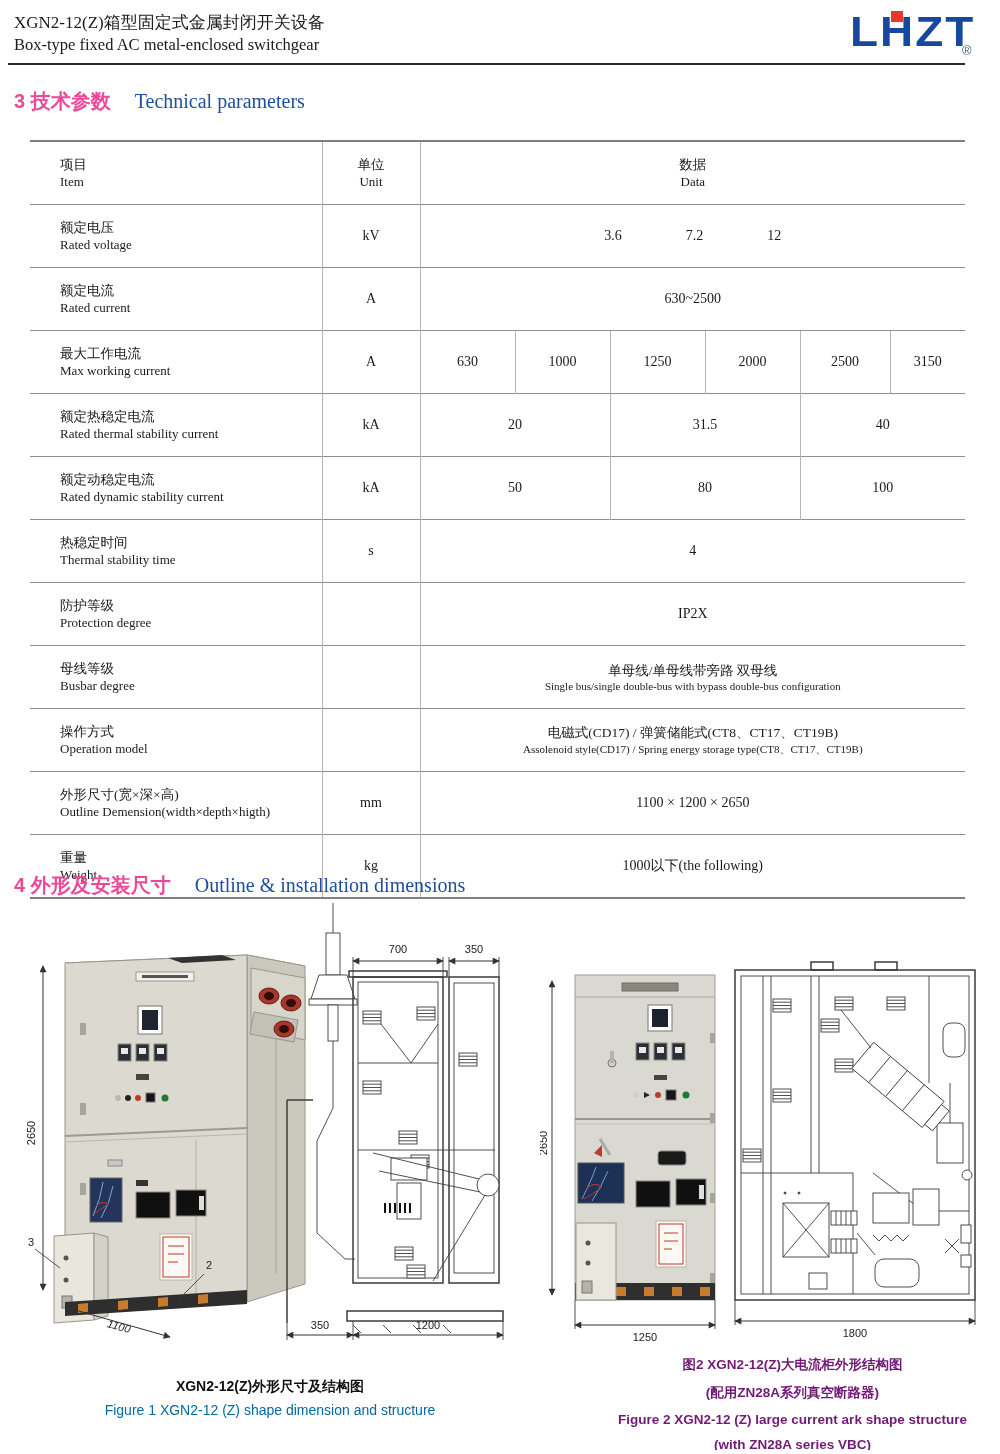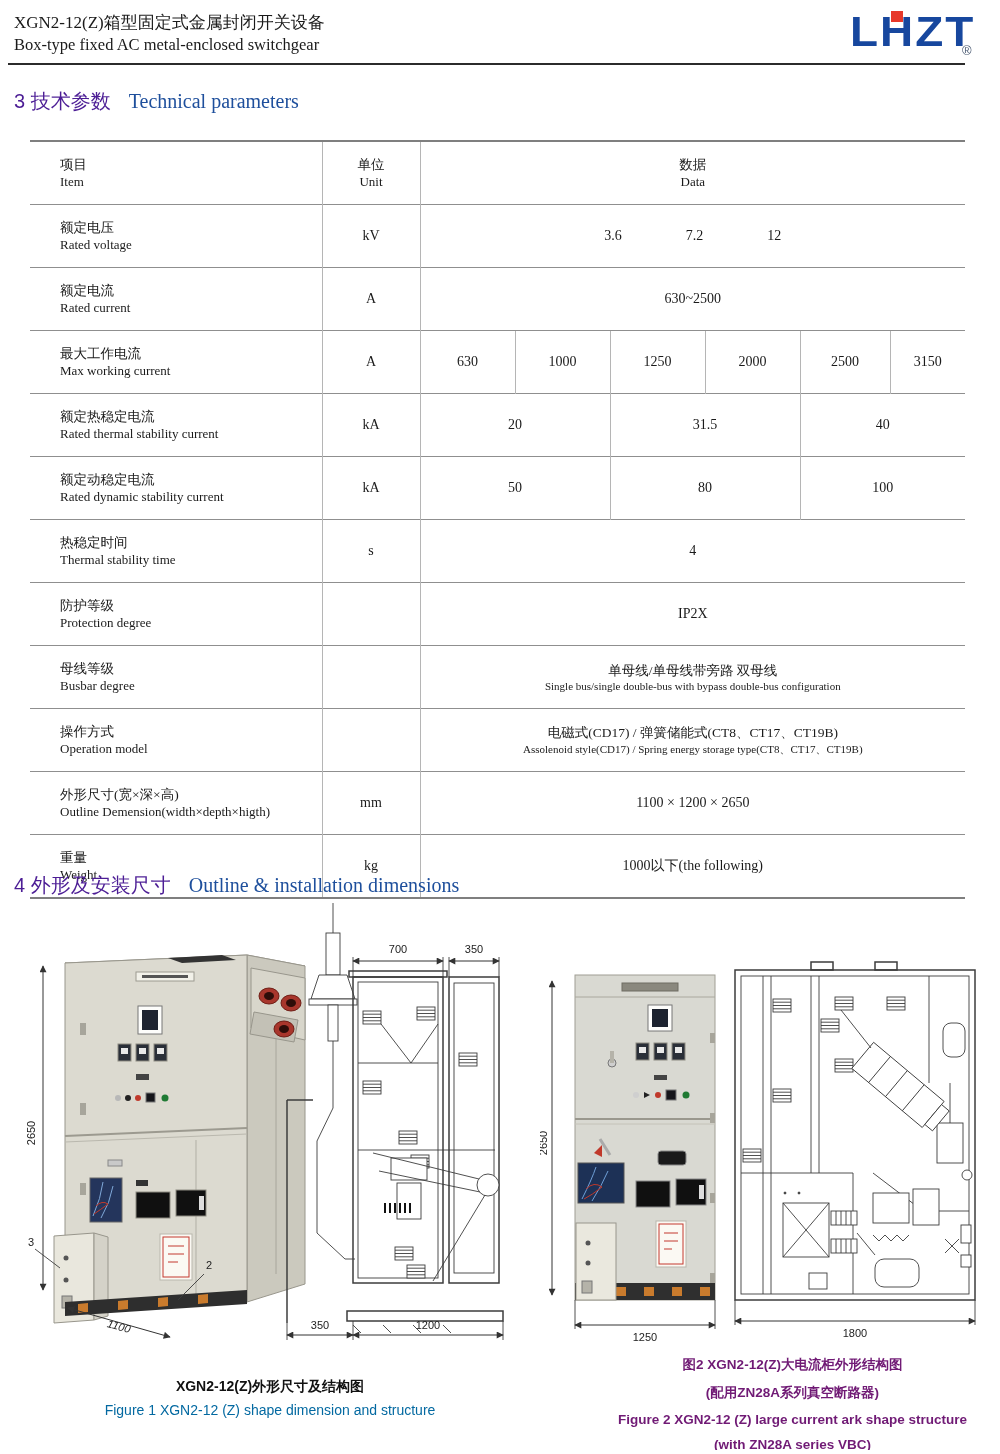--- a/index.html
+++ b/index.html
@@ -15,22 +15,22 @@
   .logo-text{display:inline-block;font-family:"Liberation Sans","DejaVu Sans",sans-serif;
              font-weight:bold;font-size:45px;line-height:45px;color:#17479e;letter-spacing:2px;
              transform:scale(1.02,0.95);transform-origin:left top;}
   .logo-dot{position:absolute;left:41px;top:1px;width:12px;height:11px;background:#e7382a;}
   .logo-reg{position:absolute;left:112px;top:33px;font-size:13px;color:#4a5a72;
             font-family:"Liberation Sans",sans-serif;}
   .rule{position:absolute;left:8px;top:63px;width:957px;height:2px;background:#2b2b2b;}
 
   
   .sec-h{position:absolute;left:14px;font-size:20px;white-space:nowrap;}
-  .sec-cn{font-family:"Liberation Sans","DejaVu Sans",sans-serif;font-weight:normal;color:#4c1d95;}
-  .sec-en{color:#1e4f9c;margin-left:18px;}
+  .sec-cn{font-family:"Liberation Sans","DejaVu Sans",sans-serif;font-weight:bold;color:#ec4899;}
+  .sec-en{color:#1e4f9c;margin-left:24px;}
 
   
   table.spec{position:absolute;left:30px;top:140px;width:935px;border-collapse:collapse;
              table-layout:fixed;border-top:2px solid #7f7f7f;border-bottom:2px solid #7f7f7f;}
   .spec td{border-top:1px solid #8f8f8f;padding:14px 4px;text-align:center;vertical-align:middle;
            font-size:14px;overflow:hidden;}
   .spec tr:first-child td{border-top:none;}
   .spec td + td{border-left:1px solid #b5b5b5;}
   .spec tr{height:52px;}
   .spec tr.hrow{height:44px;}

